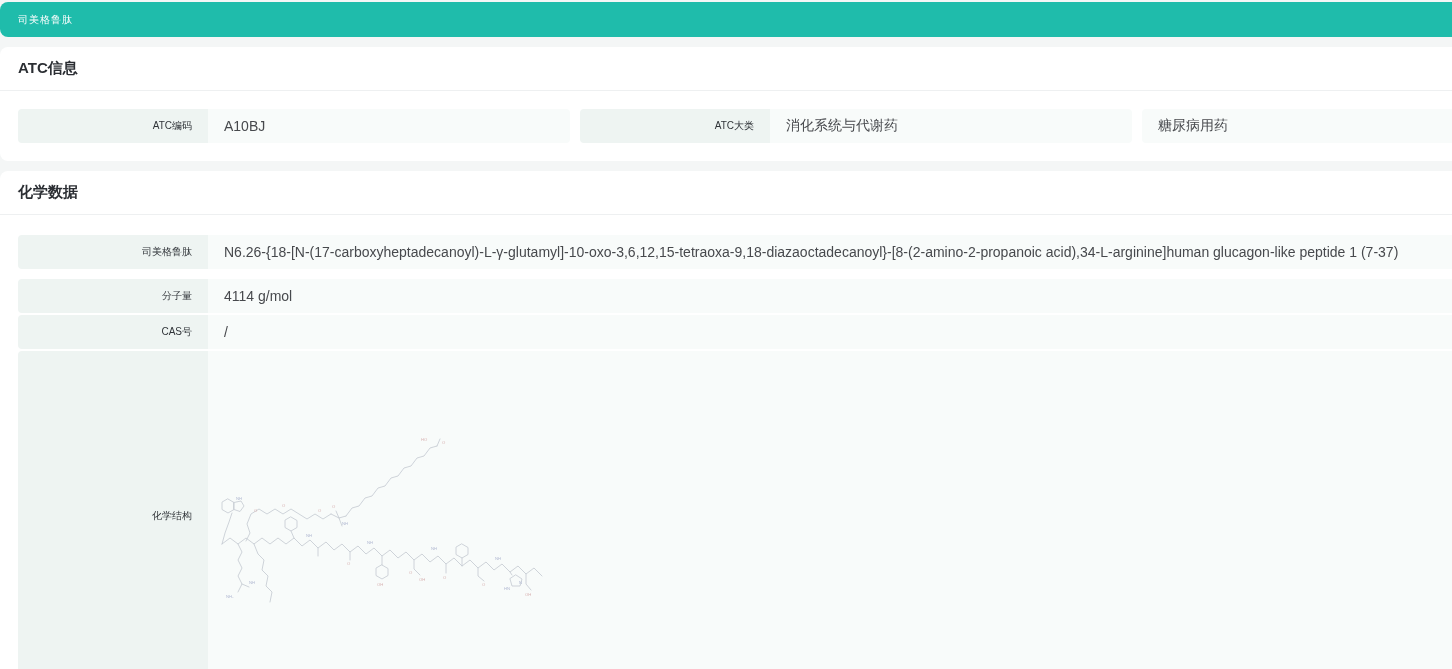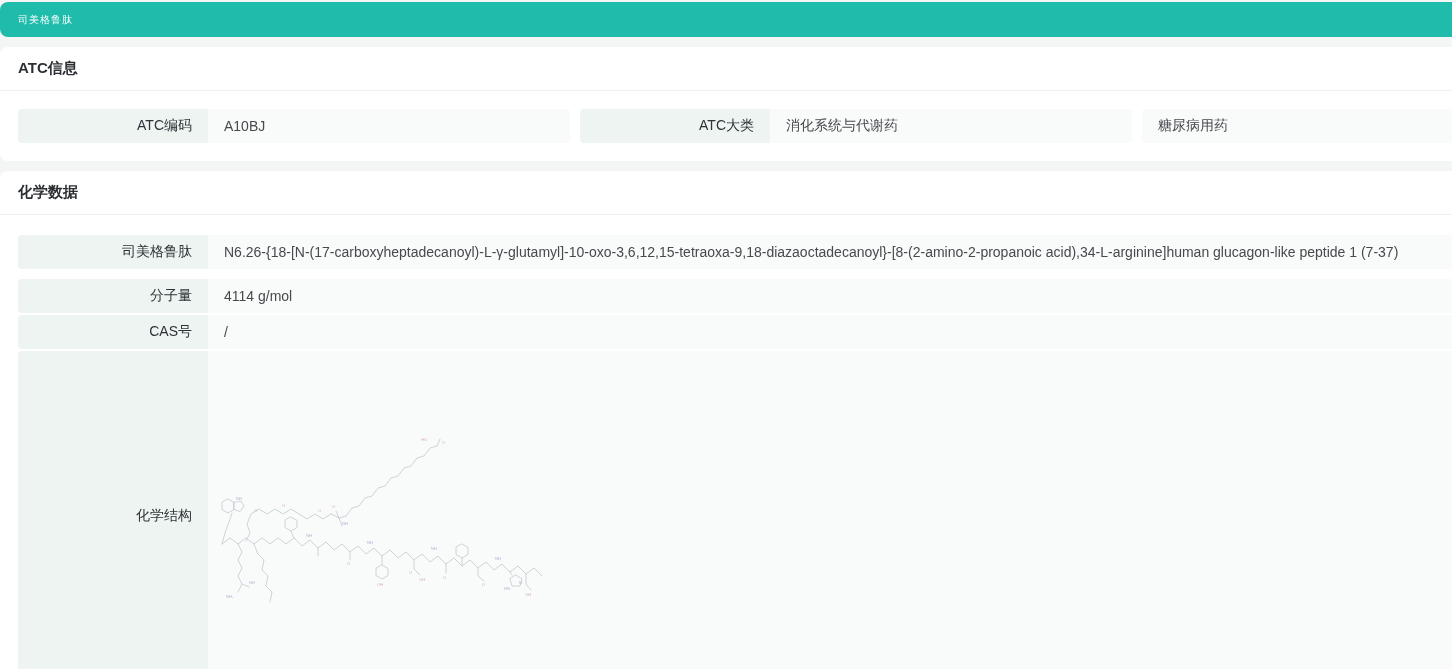--- a/index.html
+++ b/index.html
@@ -21,21 +21,21 @@
   }
   .card-body { padding:18px; }
   .card-chem .card-body { padding:20px 18px 18px; }
   .row { display:flex; gap:10px; margin-bottom:2px; }
   .row.mb10 { margin-bottom:10px; }
   .row:last-child { margin-bottom:0; }
   .field { flex:1; display:flex; height:34px; border-radius:4px; overflow:hidden; }
   .flabel {
     flex:0 0 190px; width:190px; background:#eef4f2;
     display:flex; align-items:center; justify-content:flex-end;
-    padding-right:16px; font-size:14px; color:#2f3338; white-space:nowrap;
+    padding-right:16px; font-size:10px; color:#2f3338; white-space:nowrap;
   }
   .fvalue {
     flex:1; background:#f8fbfa; display:flex; align-items:center;
     padding-left:16px; font-size:14px; color:#47494d; white-space:nowrap; overflow:hidden;
   }
   .row-structure .field { height:330px; border-radius:4px; }
   .row-structure .fvalue {
     align-items:flex-start; padding-left:8px; padding-top:83px;
   }
   .molecule { display:block; }

